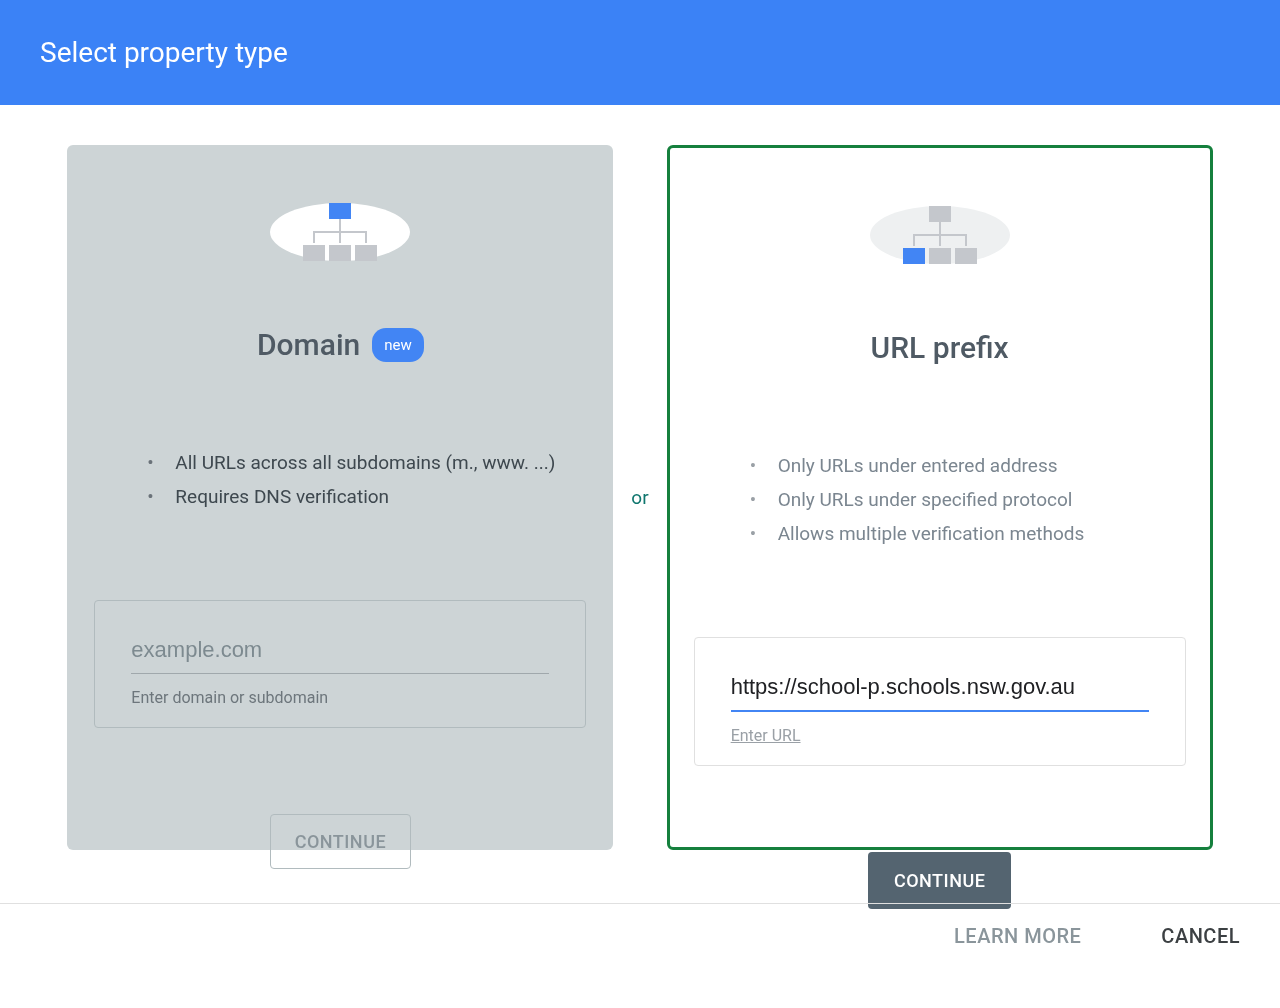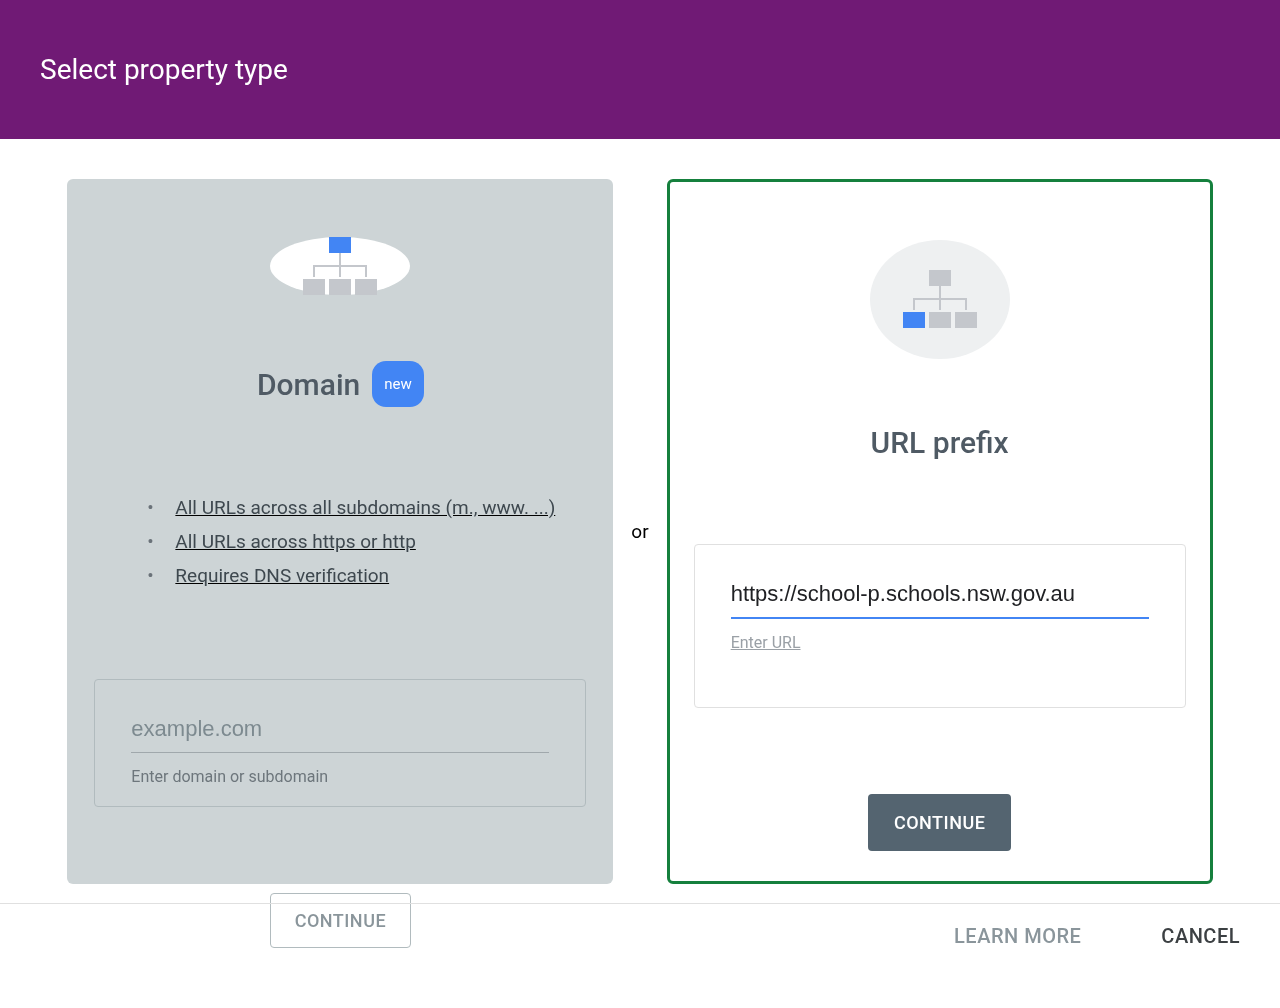--- a/index.html
+++ b/index.html
@@ -8,23 +8,23 @@
       box-sizing: border-box;
     }
     body {
       font-family: 'Roboto', 'Helvetica Neue', Arial, sans-serif;
       background: #fff;
       width: 1280px;
       height: 1008px;
       overflow: hidden;
     }
     .header {
-      background: #701a75;
+      background: #3b82f6;
       color: #fff;
-      padding: 53px 40px;
+      padding: 36px 40px;
       font-size: 28px;
       font-weight: 400;
     }
     .content {
       display: flex;
       align-items: center;
       justify-content: center;
       padding: 40px 38px 30px 38px;
       gap: 18px;
     }
@@ -39,21 +39,21 @@
       gap: 48px;
     }
     .card-domain {
       background: #cdd4d6;
     }
     .card-url {
       background: #fff;
       border: 3px solid #15803d;
     }
     .separator {
-      color: #000000;
+      color: #0f766e;
       font-size: 19px;
       font-weight: 400;
     }
     .icon-circle {
       width: 140px;
       height: 140px;
       border-radius: 50%;
       display: flex;
       align-items: center;
       justify-content: center;
@@ -117,28 +117,27 @@
     .card-title {
       font-size: 30px;
       font-weight: 500;
       color: #4f5a64;
     }
     .badge-new {
       background: #4285f4;
       color: #fff;
       font-size: 15px;
       font-weight: 400;
-      padding: 14px 12px;
+      padding: 8px 12px;
       border-radius: 14px;
     }
     .bullet-list {
       width: 100%;
       padding-left: 54px;
       margin-bottom: 38px;
-      text-decoration: underline;
     }
     .bullet-list ul {
       list-style: none;
     }
     .bullet-list li {
       font-size: 19px;
       line-height: 34px;
       position: relative;
       padding-left: 28px;
     }
@@ -277,21 +276,20 @@
         <div class="sitemap-bottom" style="right:0;background:#c4c7cc;"></div>
       </div>
     </div>
     <div class="card-title-row">
       <span class="card-title">Domain</span>
       <span class="badge-new">new</span>
     </div>
     <div class="bullet-list">
       <ul>
         <li>All URLs across all subdomains (m., www. ...)</li>
-        <li>All URLs across https or http</li>
         <li>Requires DNS verification</li>
       </ul>
     </div>
     <div class="input-box input-box-domain">
       <input class="input-field" type="text" placeholder="example.com" style="">
       <span class="input-helper">Enter domain or subdomain</span>
     </div>
     <button class="btn-continue btn-continue-disabled">CONTINUE</button>
   </div>
 
@@ -307,20 +305,27 @@
         <div class="sitemap-line-v2" style="left:50%;transform:translateX(-50%);"></div>
         <div class="sitemap-line-v2" style="right:10px;"></div>
         <div class="sitemap-bottom" style="left:0;background:#4285f4;"></div>
         <div class="sitemap-bottom" style="left:50%;transform:translateX(-50%);background:#c4c7cc;"></div>
         <div class="sitemap-bottom" style="right:0;background:#c4c7cc;"></div>
       </div>
     </div>
     <div class="card-title-row">
       <span class="card-title">URL prefix</span>
     </div>
+    <div class="bullet-list">
+      <ul>
+        <li>Only URLs under entered address</li>
+        <li>Only URLs under specified protocol</li>
+        <li>Allows multiple verification methods</li>
+      </ul>
+    </div>
     <div class="input-box input-box-url">
       <input class="input-field" type="text" value="https://school-p.schools.nsw.gov.au" style="">
       <span class="input-helper">Enter URL</span>
     </div>
     <button class="btn-continue btn-continue-active">CONTINUE</button>
   </div>
 
 </div>
 
 <div class="footer">

